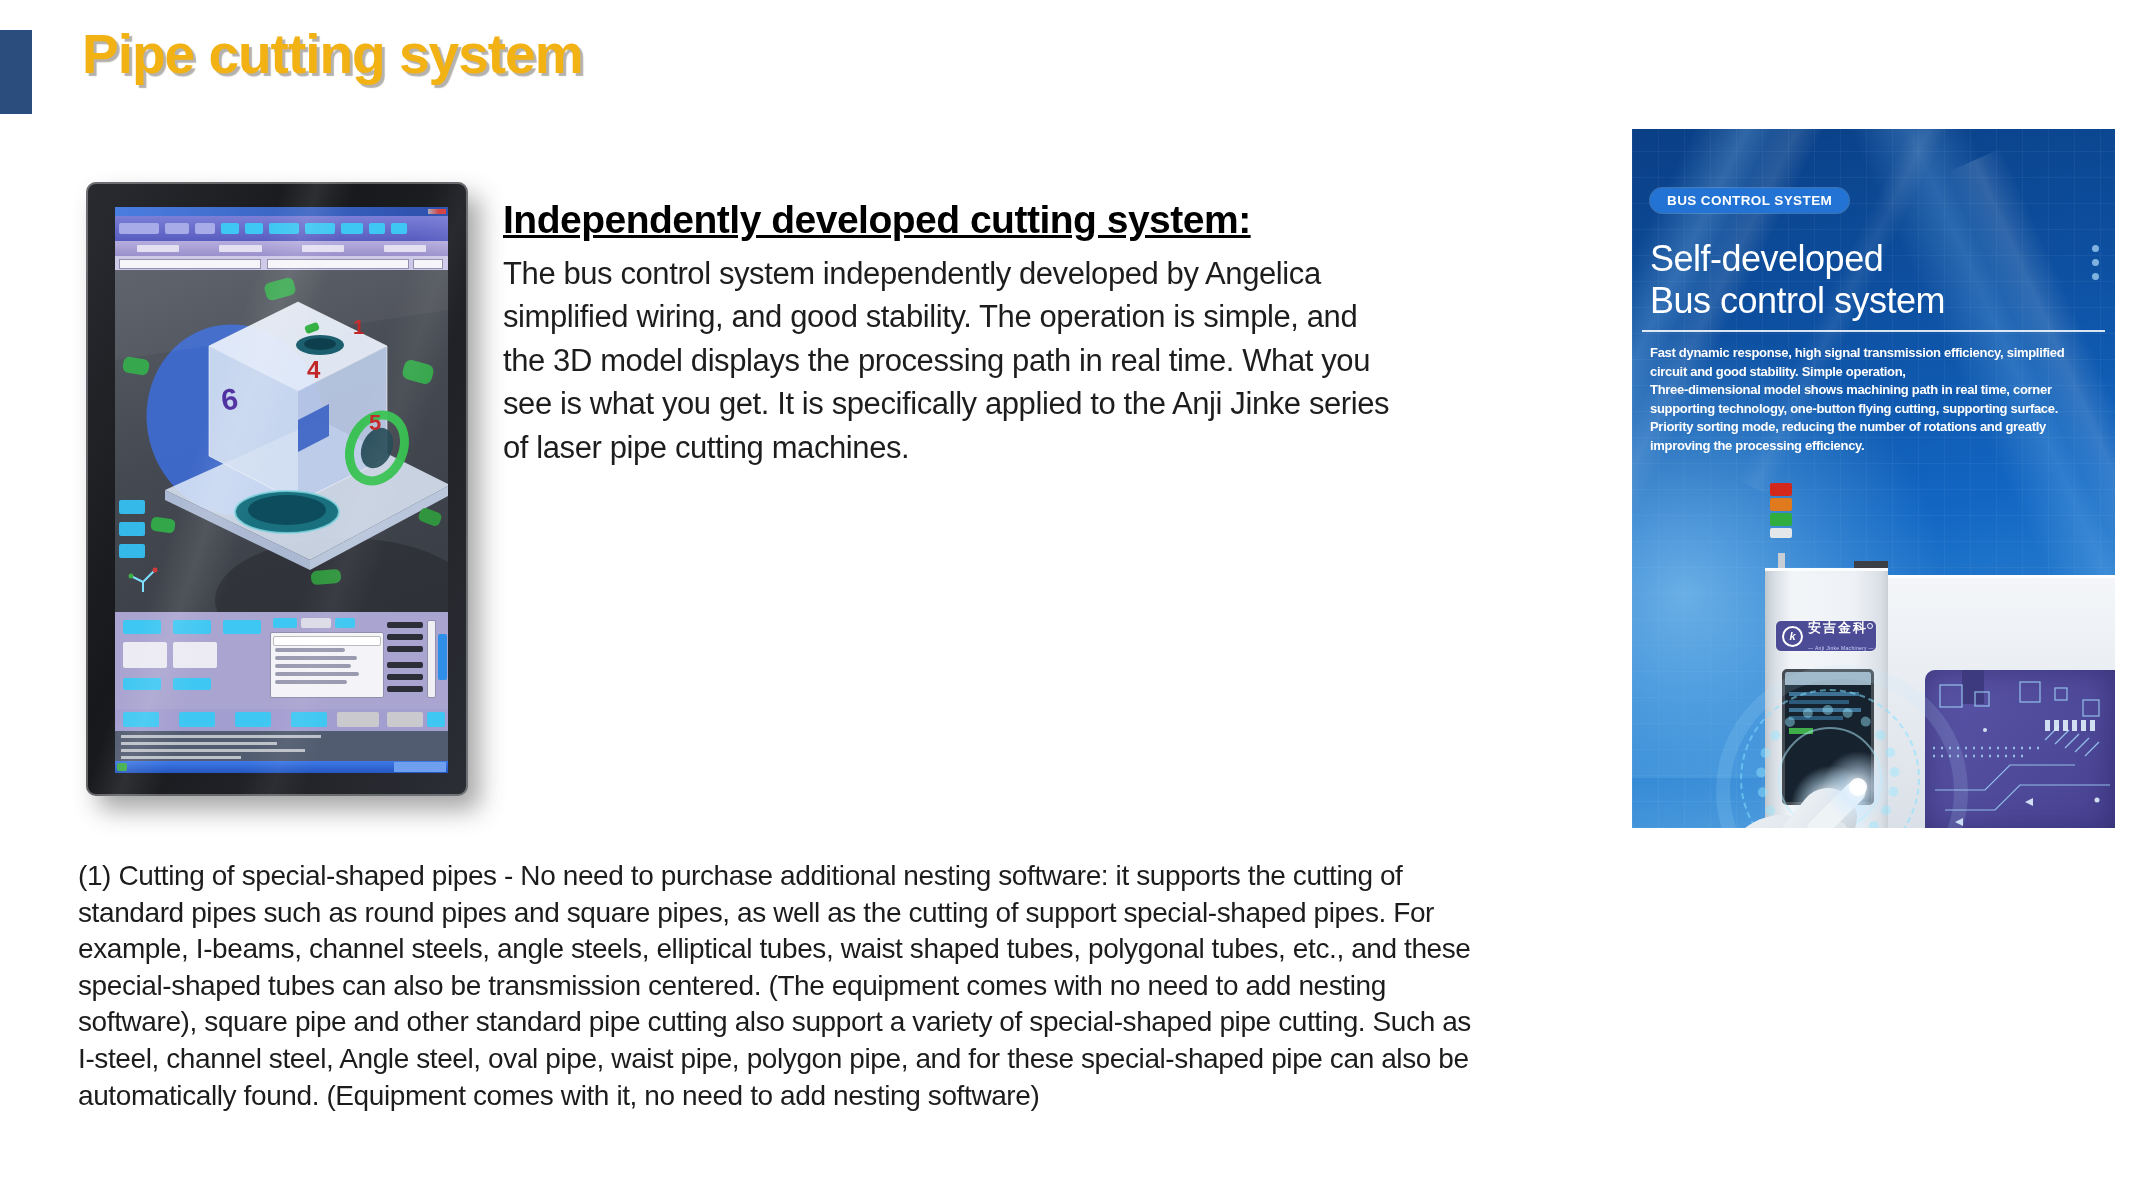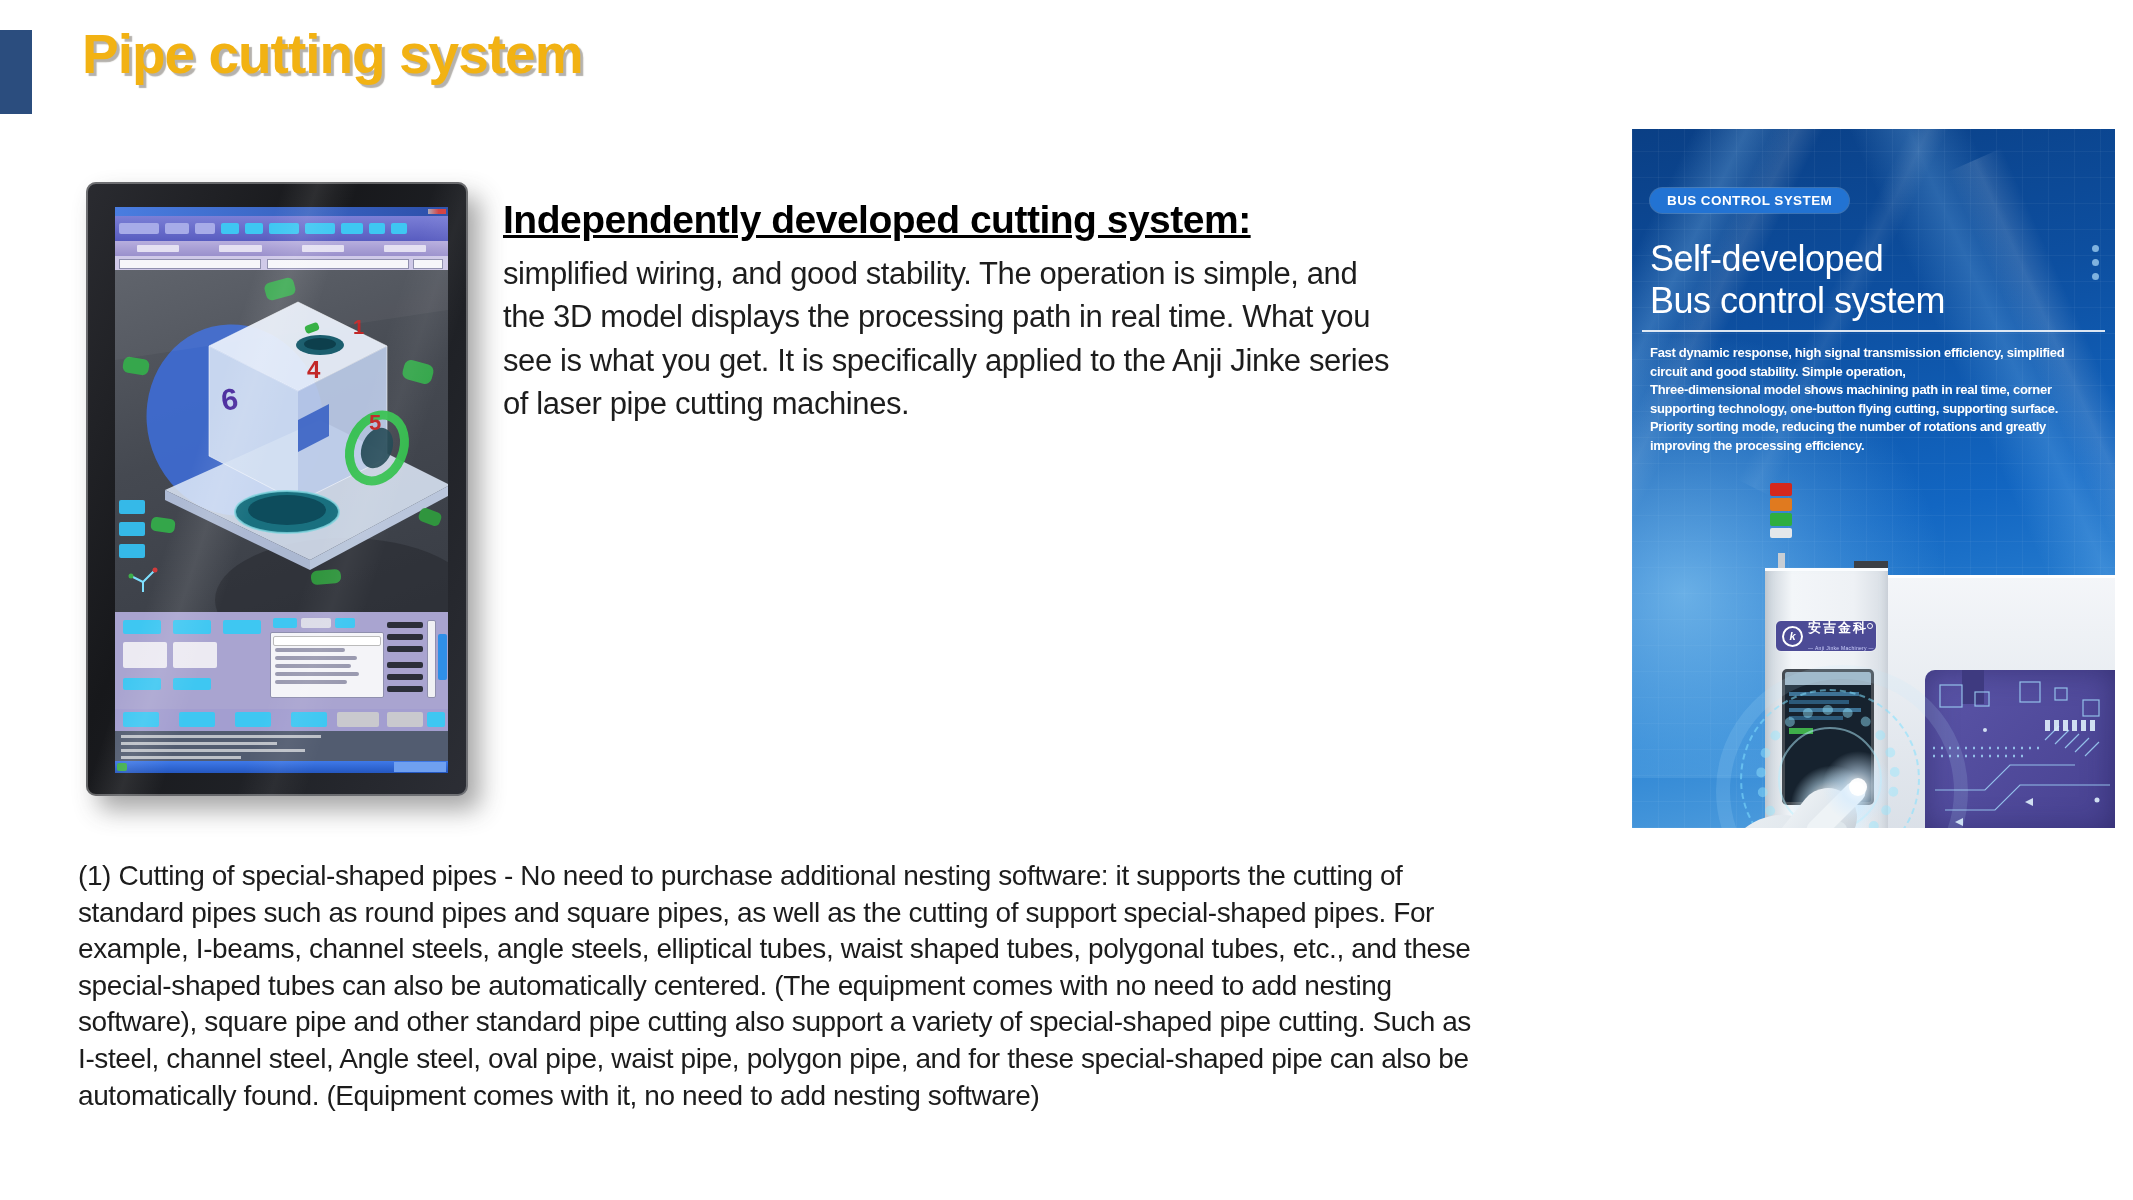--- a/index.html
+++ b/index.html
@@ -242,31 +242,32 @@
       <div class="abs t-taskbar">
         <i class="abs t-start"></i>
         <i class="abs t-tray"></i>
       </div>
     </div>
     <div class="abs glare"></div>
   </figure>
 
   <div class="abs mid-heading">Independently developed cutting system:</div>
   <div class="abs mid-body">
+    <div>The bus control system independently developed by Angelica</div>
     <div>simplified wiring, and good stability. The operation is simple, and</div>
     <div>the 3D model displays the processing path in real time. What you</div>
     <div>see is what you get. It is specifically applied to the Anji Jinke series</div>
     <div>of laser pipe cutting machines.</div>
   </div>
 
   <div class="abs bottom-par">
     <div>(1) Cutting of special-shaped pipes - No need to purchase additional nesting software: it supports the cutting of</div>
     <div>standard pipes such as round pipes and square pipes, as well as the cutting of support special-shaped pipes. For</div>
     <div>example, I-beams, channel steels, angle steels, elliptical tubes, waist shaped tubes, polygonal tubes, etc., and these</div>
-    <div>special-shaped tubes can also be automatically centered. (The equipment comes with no need to add nesting</div>
+    <div>special-shaped tubes can also be transmission centered. (The equipment comes with no need to add nesting</div>
     <div>software), square pipe and other standard pipe cutting also support a variety of special-shaped pipe cutting. Such as</div>
     <div>I-steel, channel steel, Angle steel, oval pipe, waist pipe, polygon pipe, and for these special-shaped pipe can also be</div>
     <div>automatically found. (Equipment comes with it, no need to add nesting software)</div>
   </div>
 
   <aside class="abs panel">
     <div class="abs grid"></div>
     <div class="abs beam" style="left:-30px;top:-90px;width:95px;height:580px;transform:rotate(26deg);background:linear-gradient(90deg,rgba(140,200,255,0),rgba(160,215,255,.25),rgba(140,200,255,0))"></div>
     <div class="abs beam" style="left:70px;top:-120px;width:46px;height:540px;transform:rotate(26deg);background:linear-gradient(90deg,rgba(255,255,255,0),rgba(255,255,255,.12),rgba(255,255,255,0))"></div>
     <div class="abs beam" style="right:40px;top:-70px;width:110px;height:640px;transform:rotate(-24deg);background:linear-gradient(90deg,rgba(140,205,255,0),rgba(150,210,255,.22),rgba(140,205,255,0))"></div>

